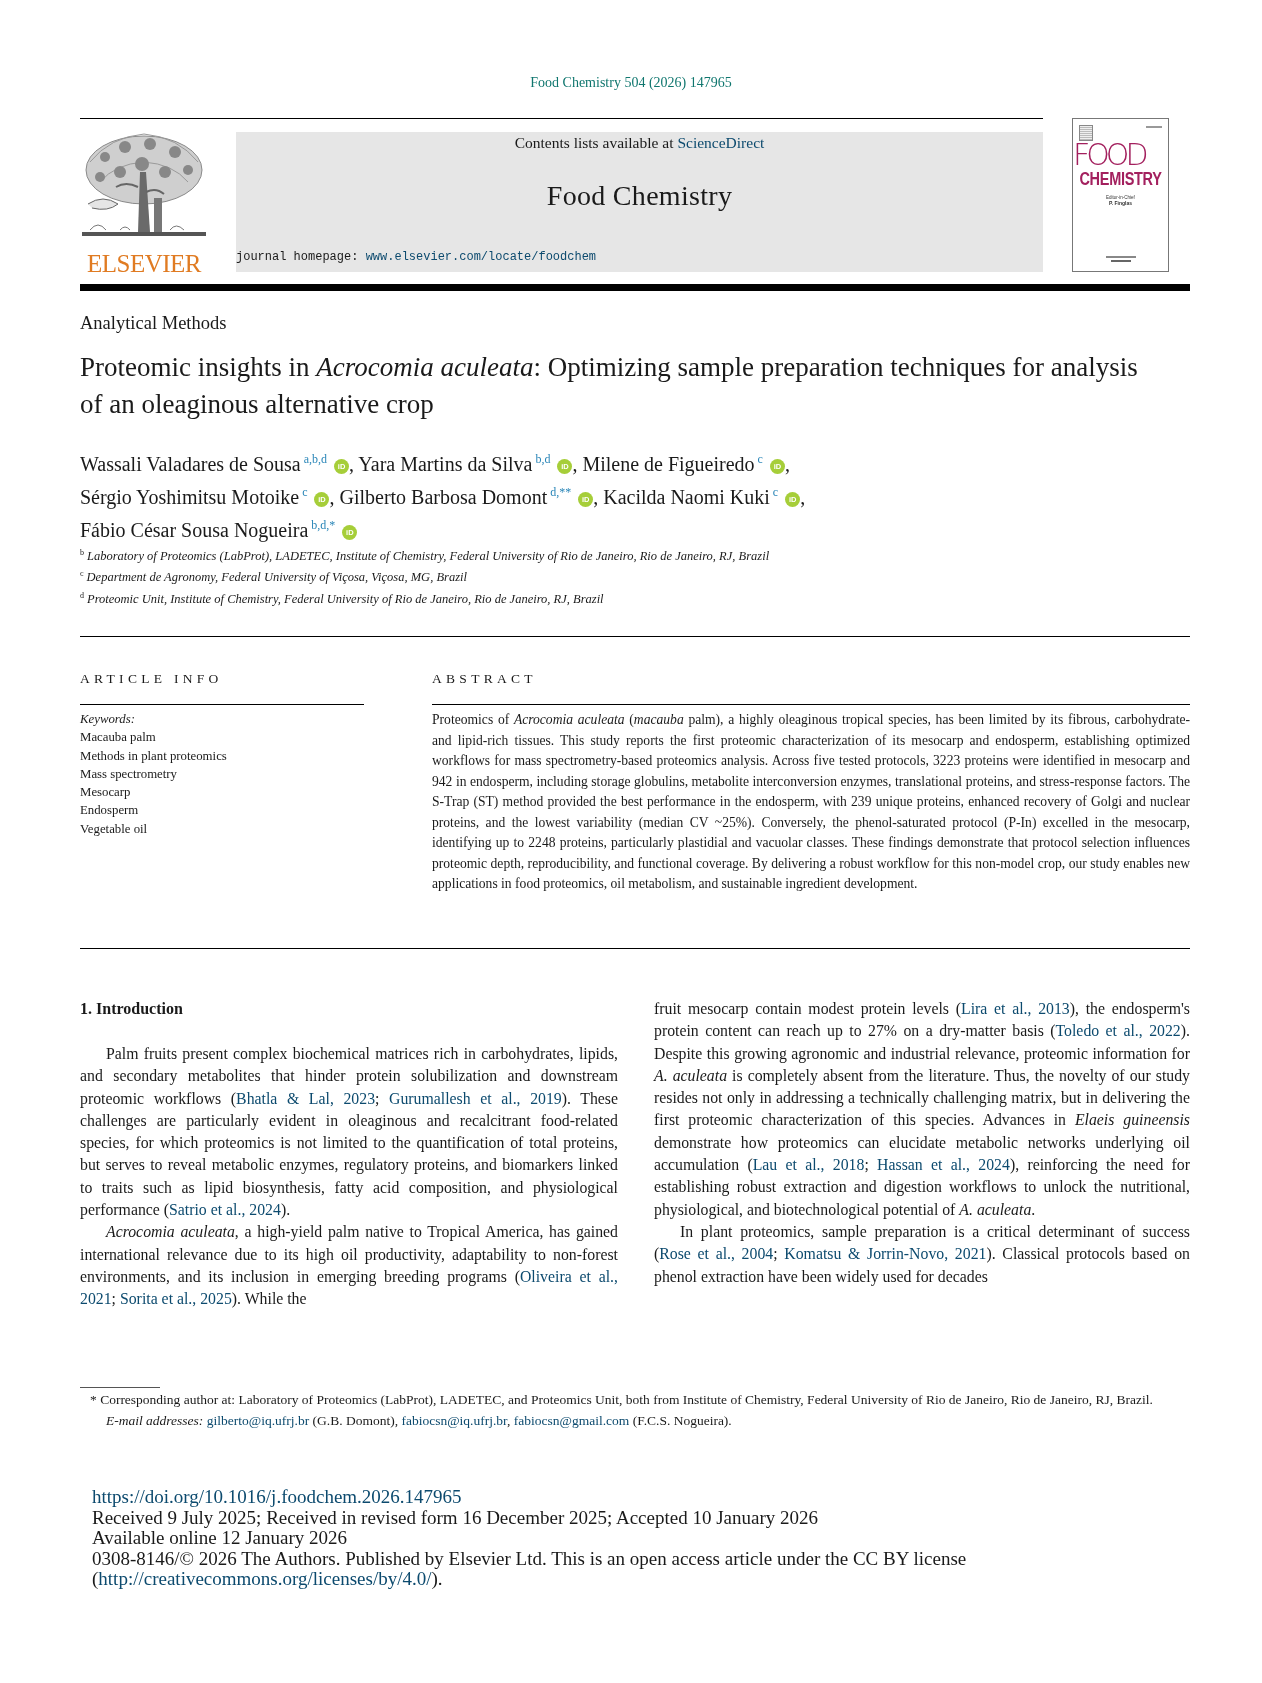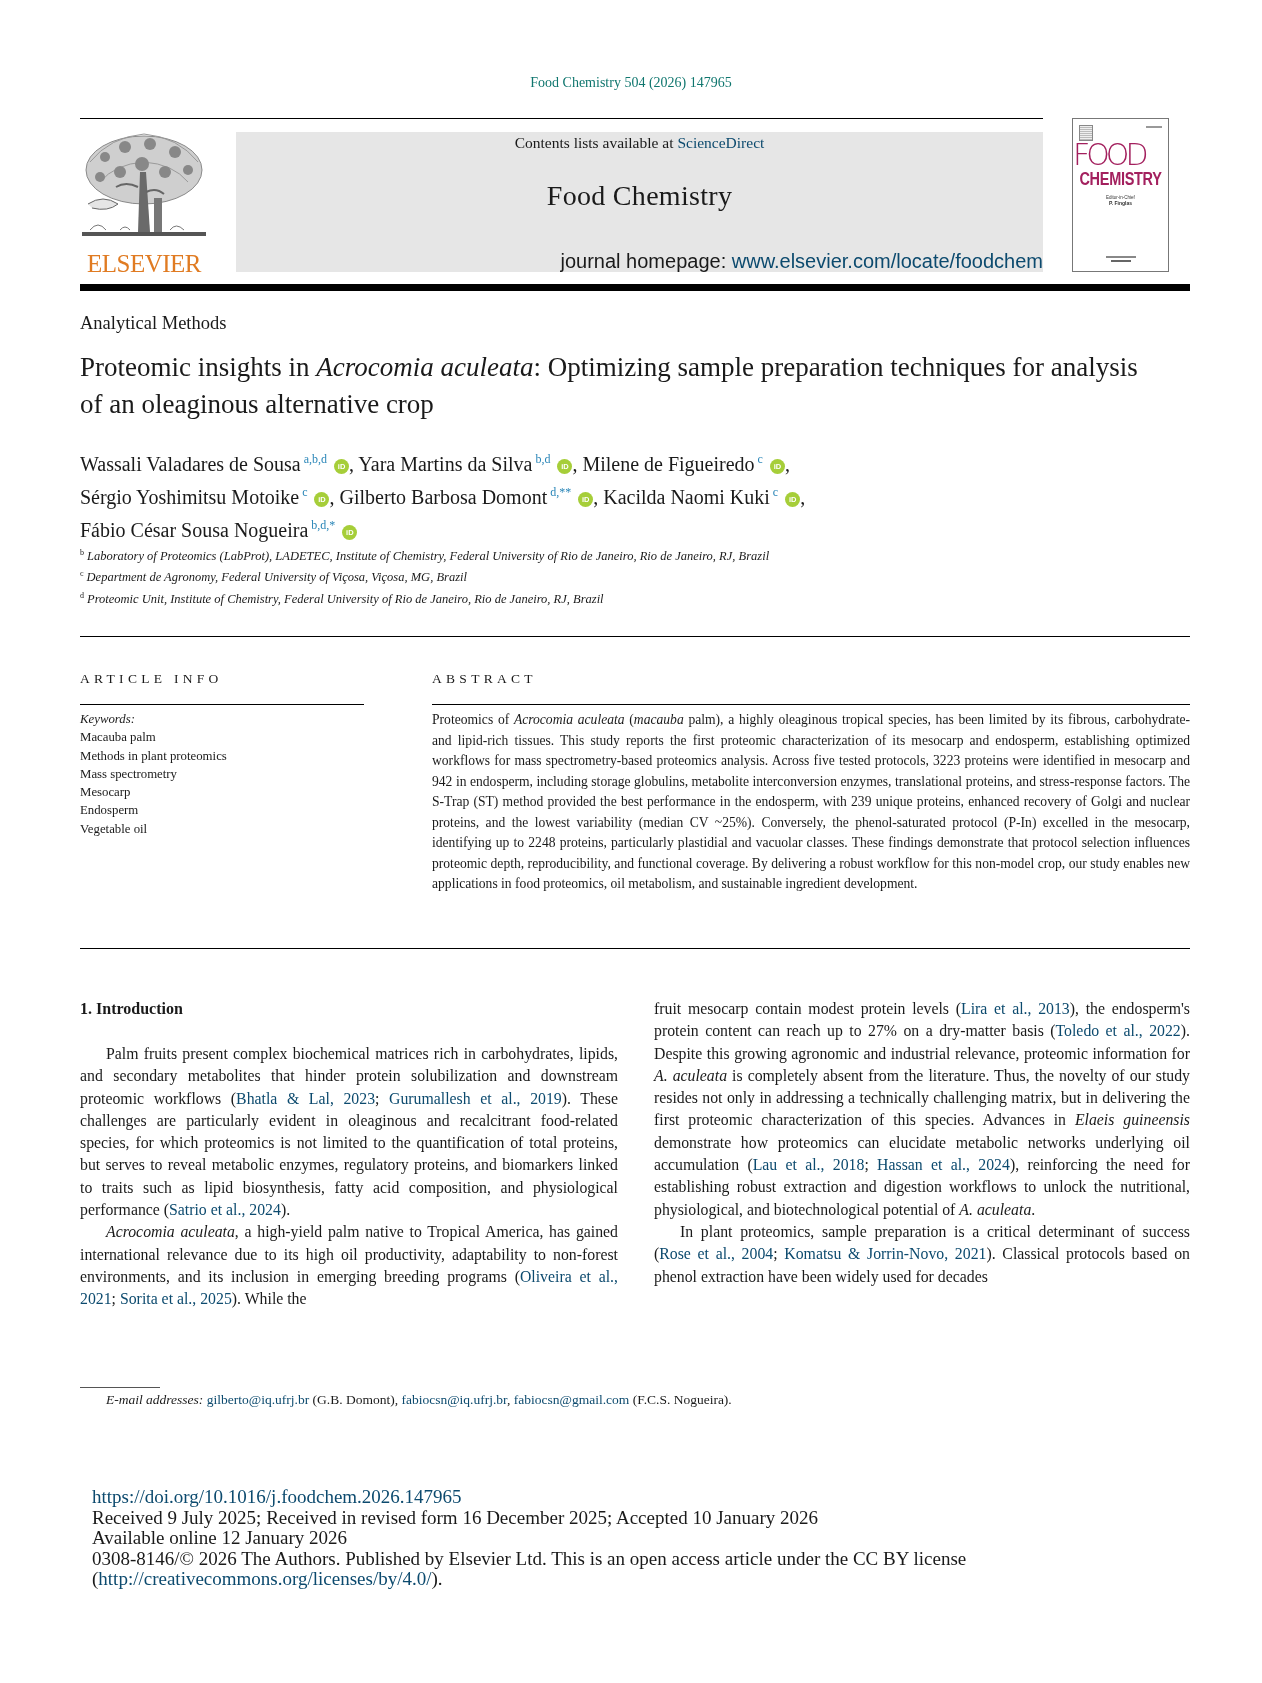--- a/index.html
+++ b/index.html
@@ -11,22 +11,22 @@
   
   .journal-ref { top: 75px; left: 0; width: 1262px; text-align: center; font-size: 14px; color: #0f766e; }
   .top-rule { top: 118px; left: 80px; width: 963px; height: 1px; background: #000; }
   .logo-box { top: 132px; left: 80px; width: 128px; height: 146px; }
   .tree { position: absolute; top: 0; left: 0; width: 128px; height: 112px; }
   .elsevier-word { position: absolute; top: 118px; left: 0; width: 128px; text-align: center;
                    font-size: 25px; color: #e07b22; letter-spacing: -0.5px; line-height: 28px; }
   .banner { top: 132px; left: 236px; width: 807px; height: 140px; background: #e6e6e6; }
   .banner-contents { position: absolute; top: 2px; width: 100%; text-align: center; font-size: 15.5px; }
   .banner-title { position: absolute; top: 48px; width: 100%; text-align: center; font-size: 28px; letter-spacing: 0.3px; }
-  .banner-home { position: absolute; top: 118px; width: 100%; text-align: right;
-                 font-family: Liberation Sans, sans-serif; font-size: 20px; }
+  .banner-home { position: absolute; top: 118px; width: 100%; text-align: left;
+                 font-family: Liberation Mono, monospace; font-size: 12px; }
   .cover { top: 118px; left: 1072px; width: 95px; height: 152px; border: 1px solid #777; background: #fff; }
   .cover .mini-logo { position: absolute; top: 6px; left: 6px; width: 12px; height: 14px; border: 1px solid #888; background: repeating-linear-gradient(0deg,#bbb 0 1px,#eee 1px 2px); }
   .cover .issn { position: absolute; top: 7px; right: 6px; width: 16px; height: 2px; background: #999; }
   .cover .food { position: absolute; top: 20px; left: 0; width: 100%; 
                  font-family: "DejaVu Sans", sans-serif; font-size: 30px; font-weight: 200; color: #a3205e;
                  letter-spacing: -4px; line-height: 32px; }
   .cover .chem { position: absolute; top: 52px; left: 0; width: 100%; text-align: center;
                  font-family: "Liberation Sans", sans-serif; font-size: 14.5px; font-weight: bold; color: #a3205e;
                  letter-spacing: -0.3px; transform: scaleY(1.25); }
   .cover .editor { position: absolute; top: 76px; left: 0; width: 100%; text-align: center;
@@ -185,20 +185,21 @@
   <p class="noindent">
     <span>fruit mesocarp contain modest protein levels (</span><a class="link" href="#">Lira et al., 2013</a><span>), the endosperm's protein content can reach up to 27% on a dry-matter basis (</span><a class="link" href="#">Toledo et al., 2022</a><span>). Despite this growing agronomic and industrial relevance, proteomic information for </span><i>A. aculeata</i><span> is completely absent from the literature. Thus, the novelty of our study resides not only in addressing a technically challenging matrix, but in delivering the first proteomic characterization of this species. Advances in </span><i>Elaeis guineensis</i><span> demonstrate how proteomics can elucidate metabolic networks underlying oil accumulation (</span><a class="link" href="#">Lau et al., 2018</a><span>; </span><a class="link" href="#">Hassan et al., 2024</a><span>), reinforcing the need for establishing robust extraction and digestion workflows to unlock the nutritional, physiological, and biotechnological potential of </span><i>A. aculeata</i><span>.</span>
   </p>
   <p>
     <span>In plant proteomics, sample preparation is a critical determinant of success (</span><a class="link" href="#">Rose et al., 2004</a><span>; </span><a class="link" href="#">Komatsu &amp; Jorrin-Novo, 2021</a><span>). Classical protocols based on phenol extraction have been widely used for decades</span>
   </p>
 </div>
 
 <div class="abs fn-rule"></div>
 <div class="abs footnotes">
+  <div class="ind">* Corresponding author at: Laboratory of Proteomics (LabProt), LADETEC, and Proteomics Unit, both from Institute of Chemistry, Federal University of Rio de Janeiro, Rio de Janeiro, RJ, Brazil.</div>
   <div style="padding-left:26px">
     <i>E-mail addresses:</i> <a class="link" href="#">gilberto@iq.ufrj.br</a><span> (G.B. Domont), </span><a class="link" href="#">fabiocsn@iq.ufrj.br</a><span>, </span><a class="link" href="#">fabiocsn@gmail.com</a><span> (F.C.S. Nogueira).</span>
   </div>
 </div>
 
 <div class="abs pubinfo">
   <div><a class="link" href="#">https://doi.org/10.1016/j.foodchem.2026.147965</a></div>
   <div>Received 9 July 2025; Received in revised form 16 December 2025; Accepted 10 January 2026</div>
   <div>Available online 12 January 2026</div>
   <div><span>0308-8146/© 2026 The Authors. Published by Elsevier Ltd. This is an open access article under the CC BY license (</span><a class="link" href="#">http://creativecommons.org/licenses/by/4.0/</a><span>).</span></div>

